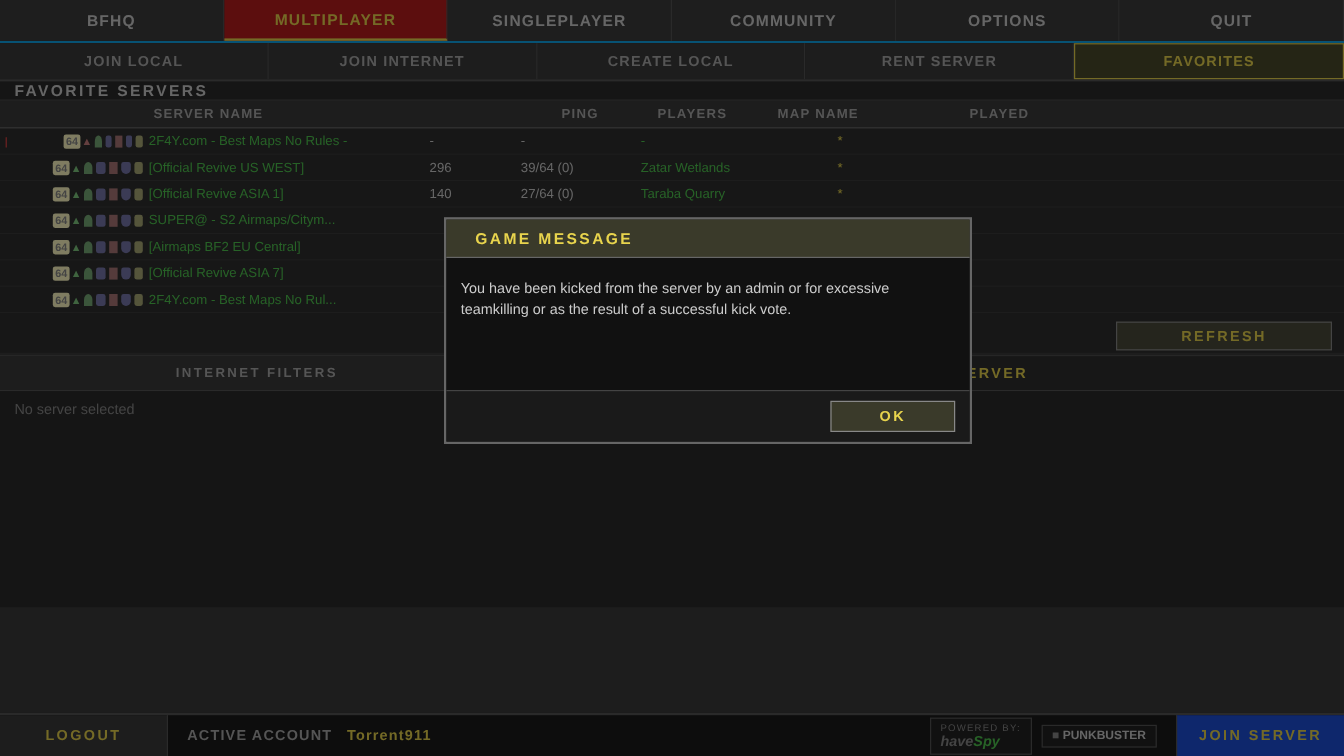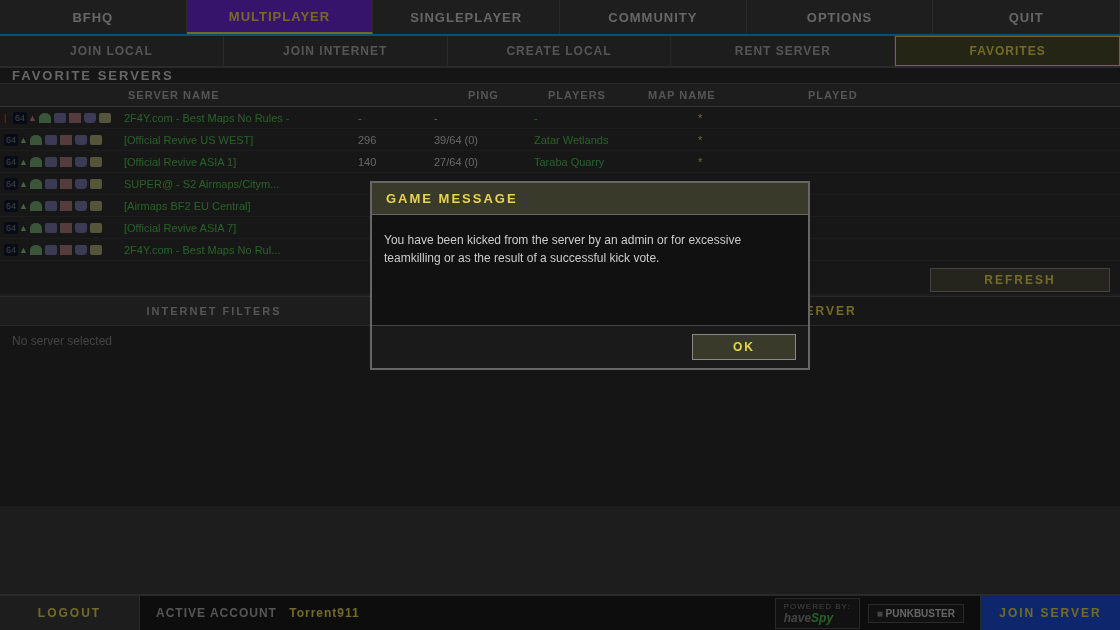--- a/index.html
+++ b/index.html
@@ -27,21 +27,21 @@
       color: #ccc;
       font-size: 13px;
       font-weight: bold;
       letter-spacing: 1px;
       cursor: pointer;
       border-right: 1px solid #555;
       background: #3c3c3c;
       text-transform: uppercase;
     }
     .top-nav-item.active {
-      background: #6d28d9;
+      background: #b91c1c;
       color: #e8d44d;
       border-bottom: 2px solid #e8d44d;
     }
 
     
     .sub-nav {
       display: flex;
       height: 32px;
       background: #2e2e2e;
       border-bottom: 2px solid #555;
@@ -119,26 +119,27 @@
       align-items: center;
       padding-left: 4px;
       gap: 1px;
       flex-shrink: 0;
     }
     .row-icons span {
       font-size: 9px;
       color: #888;
     }
     .icon-badge {
-      background: #0f172a;
+      background: #fef9c3;
       color: #ccc;
       font-size: 9px;
       padding: 1px 2px;
       border-radius: 2px;
-      font-weight: normal;
+      font-weight: bold;
+      margin-left: 40px;
     }
 
     .row-name {
       width: 230px;
       color: #4ec44e;
       font-size: 11px;
       padding: 0 4px;
       white-space: nowrap;
       overflow: hidden;
       text-overflow: ellipsis;
@@ -348,21 +349,21 @@
       background: #1a1a1a;
       border: 2px solid #666;
       width: 440px;
       min-height: 180px;
       position: relative;
       top: -40px;
       left: 30px;
     }
     .modal-title {
       background: #3a3a2a;
-      padding: 8px 14px;
+      padding: 8px 24px;
       color: #e8d44d;
       font-size: 13px;
       font-weight: bold;
       letter-spacing: 2px;
       text-transform: uppercase;
       border-bottom: 1px solid #666;
     }
     .modal-body {
       padding: 16px 12px;
       color: #ccc;

